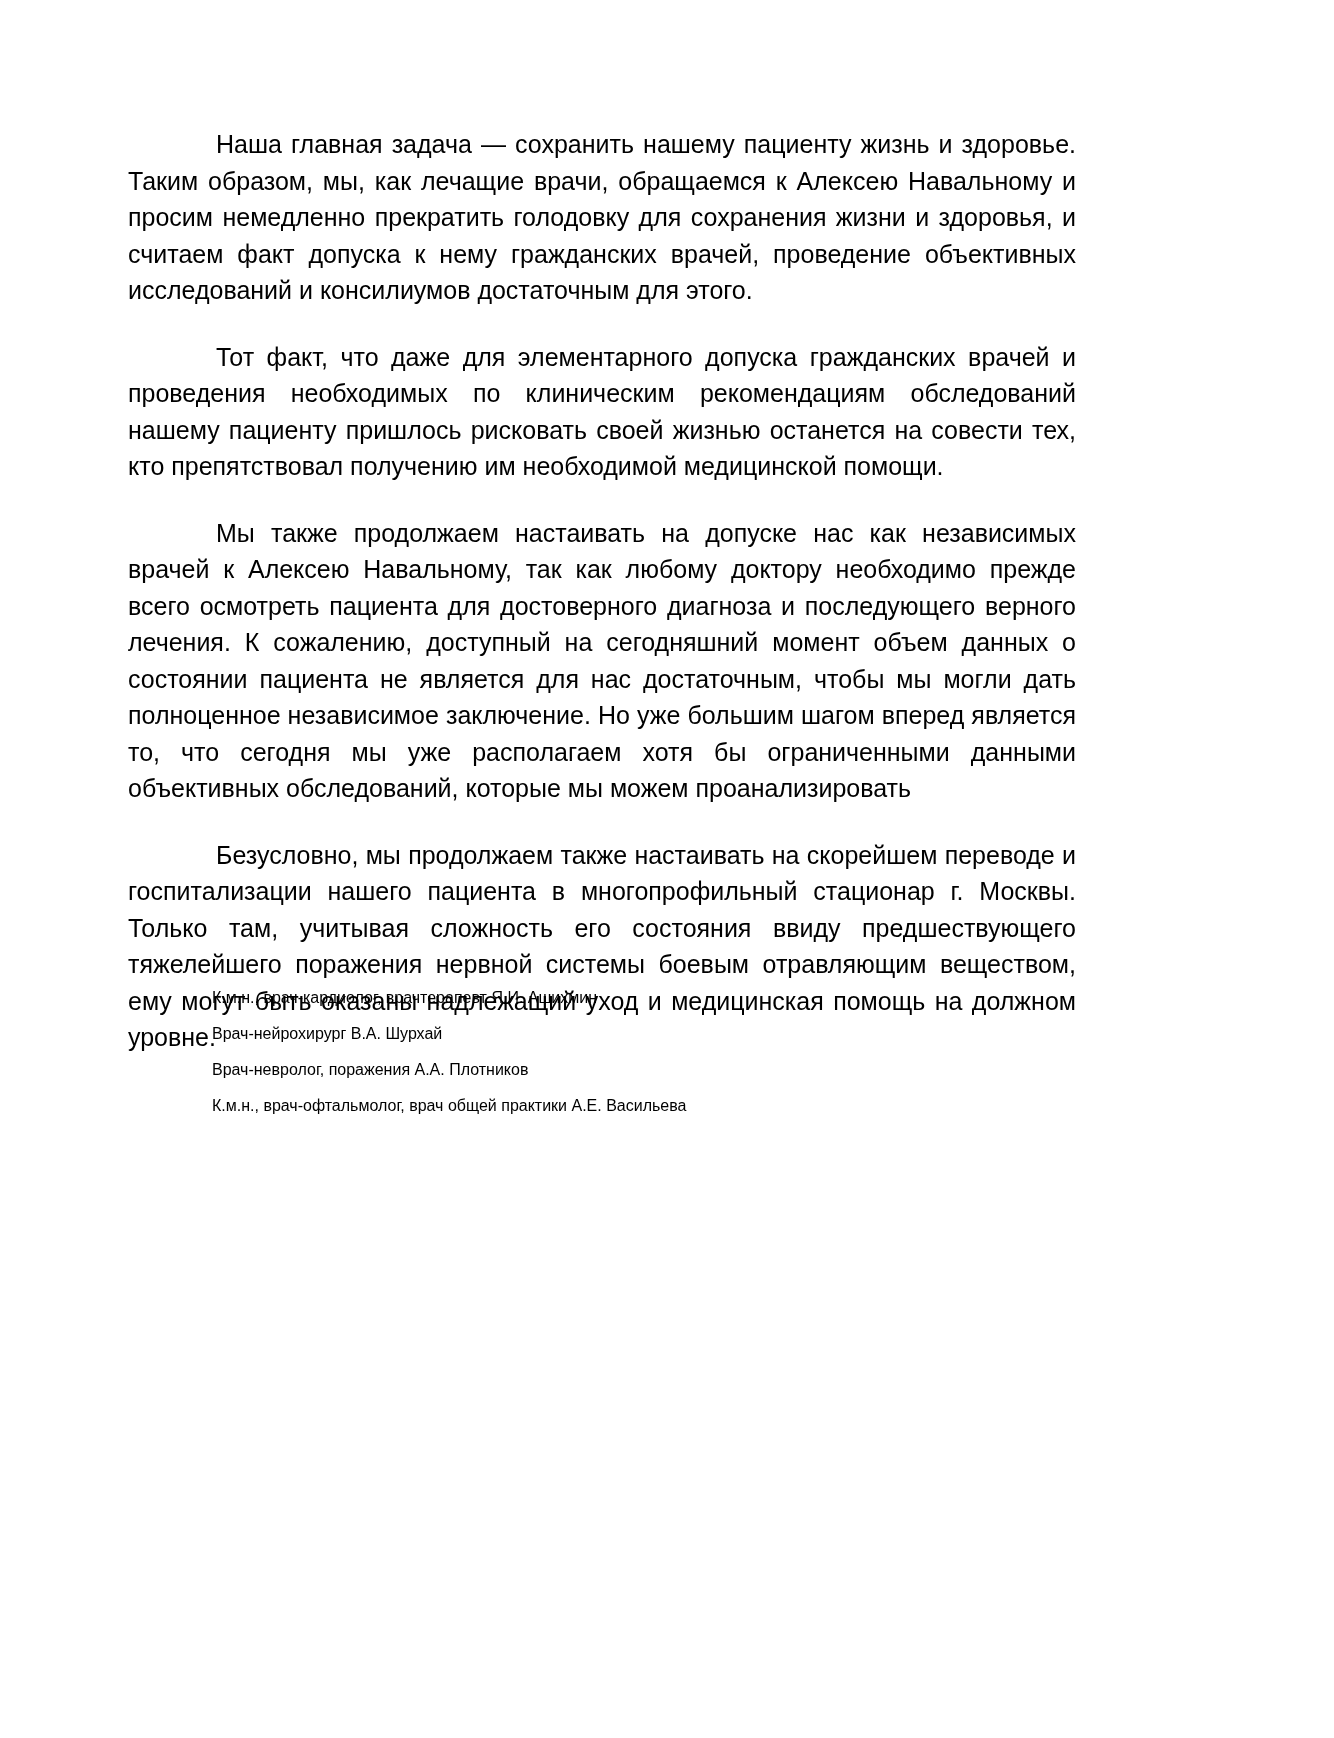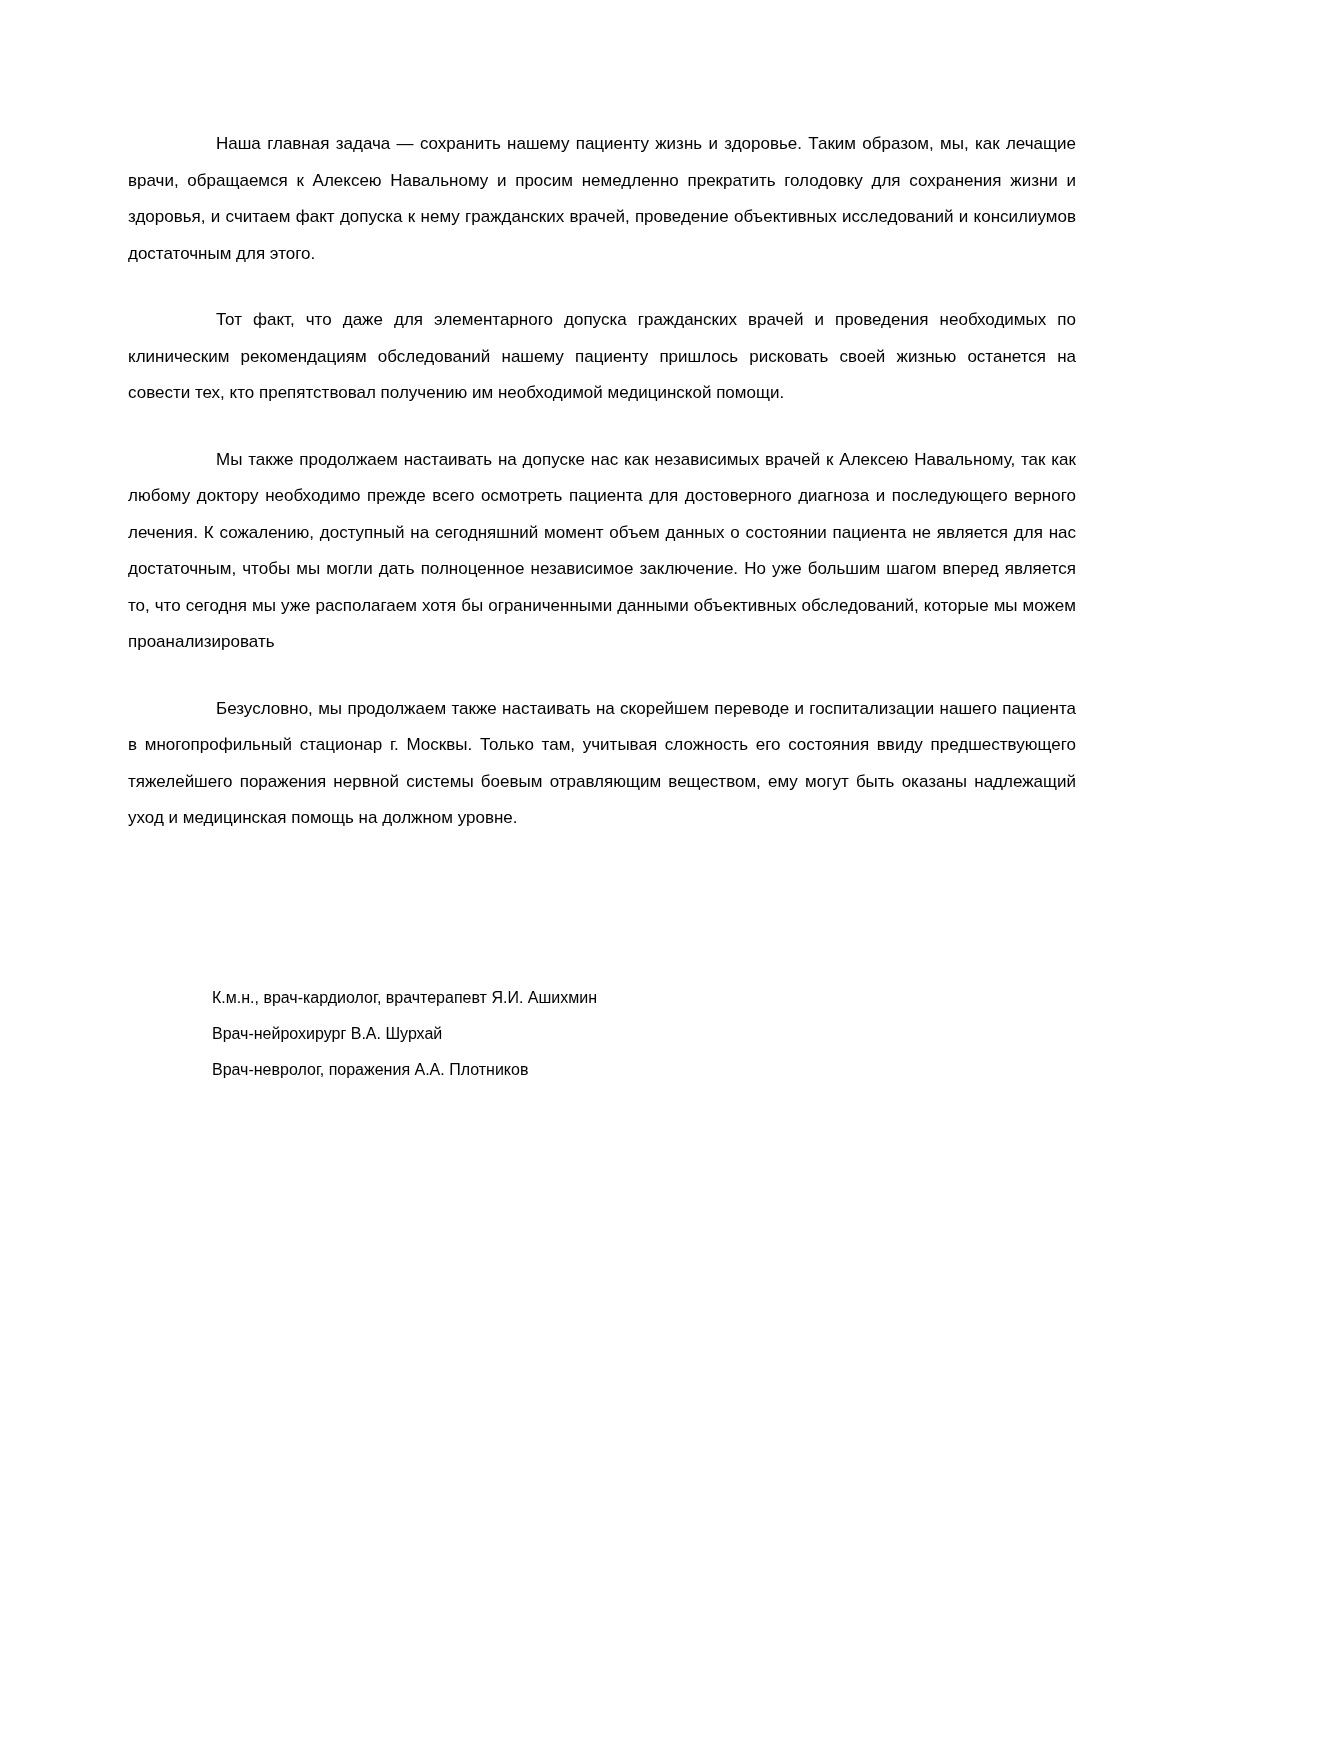--- a/index.html
+++ b/index.html
@@ -23,21 +23,21 @@
     box-sizing: border-box;
   }
   .doc-body {
     position: absolute;
     left: 128px;
     top: 126px;
     width: 948px;
   }
   p.para {
     margin: 0 0 30px 0;
-    font-size: 17px;
+    font-size: 25px;
     line-height: 36.5px;
     text-align: justify;
     text-indent: 88px;
     text-justify: inter-word;
     word-spacing: 0px;
     hyphens: none;
   }
   p.para:last-of-type {
     margin-bottom: 11px;
   }
@@ -63,15 +63,16 @@
     <p class="para">Наша главная задача — сохранить нашему пациенту жизнь и здоровье. Таким образом, мы, как лечащие врачи, обращаемся к Алексею Навальному и просим немедленно прекратить голодовку для сохранения жизни и здоровья, и считаем факт допуска к нему гражданских врачей, проведение объективных исследований и консилиумов достаточным для этого.</p>
     <p class="para">Тот факт, что даже для элементарного допуска гражданских врачей и проведения необходимых по клиническим рекомендациям обследований нашему пациенту пришлось рисковать своей жизнью останется на совести тех, кто препятствовал получению им необходимой медицинской помощи.</p>
     <p class="para">Мы также продолжаем настаивать на допуске нас как независимых врачей к Алексею Навальному, так как любому доктору необходимо прежде всего осмотреть пациента для достоверного диагноза и последующего верного лечения. К сожалению, доступный на сегодняшний момент объем данных о состоянии пациента не является для нас достаточным, чтобы мы могли дать полноценное независимое заключение.  Но уже большим шагом вперед является то, что сегодня мы уже располагаем хотя бы ограниченными данными объективных обследований, которые мы можем проанализировать</p>
     <p class="para">Безусловно, мы продолжаем также настаивать на скорейшем переводе и госпитализации нашего пациента в многопрофильный стационар г. Москвы. Только там, учитывая сложность его состояния ввиду предшествующего тяжелейшего поражения нервной системы боевым отравляющим веществом, ему могут быть оказаны надлежащий уход и медицинская помощь на должном уровне.</p>
   </div>
 
   <div class="signatures">
     <div class="sig-line">К.м.н., врач-кардиолог, врачтерапевт Я.И. Ашихмин</div>
     <div class="sig-line">Врач-нейрохирург В.А. Шурхай</div>
     <div class="sig-line">Врач-невролог, поражения А.А. Плотников</div>
+    <div class="sig-line">К.м.н., врач-офтальмолог, врач общей практики А.Е. Васильева</div>
   </div>
 
 </div>
 
 </body></html>

